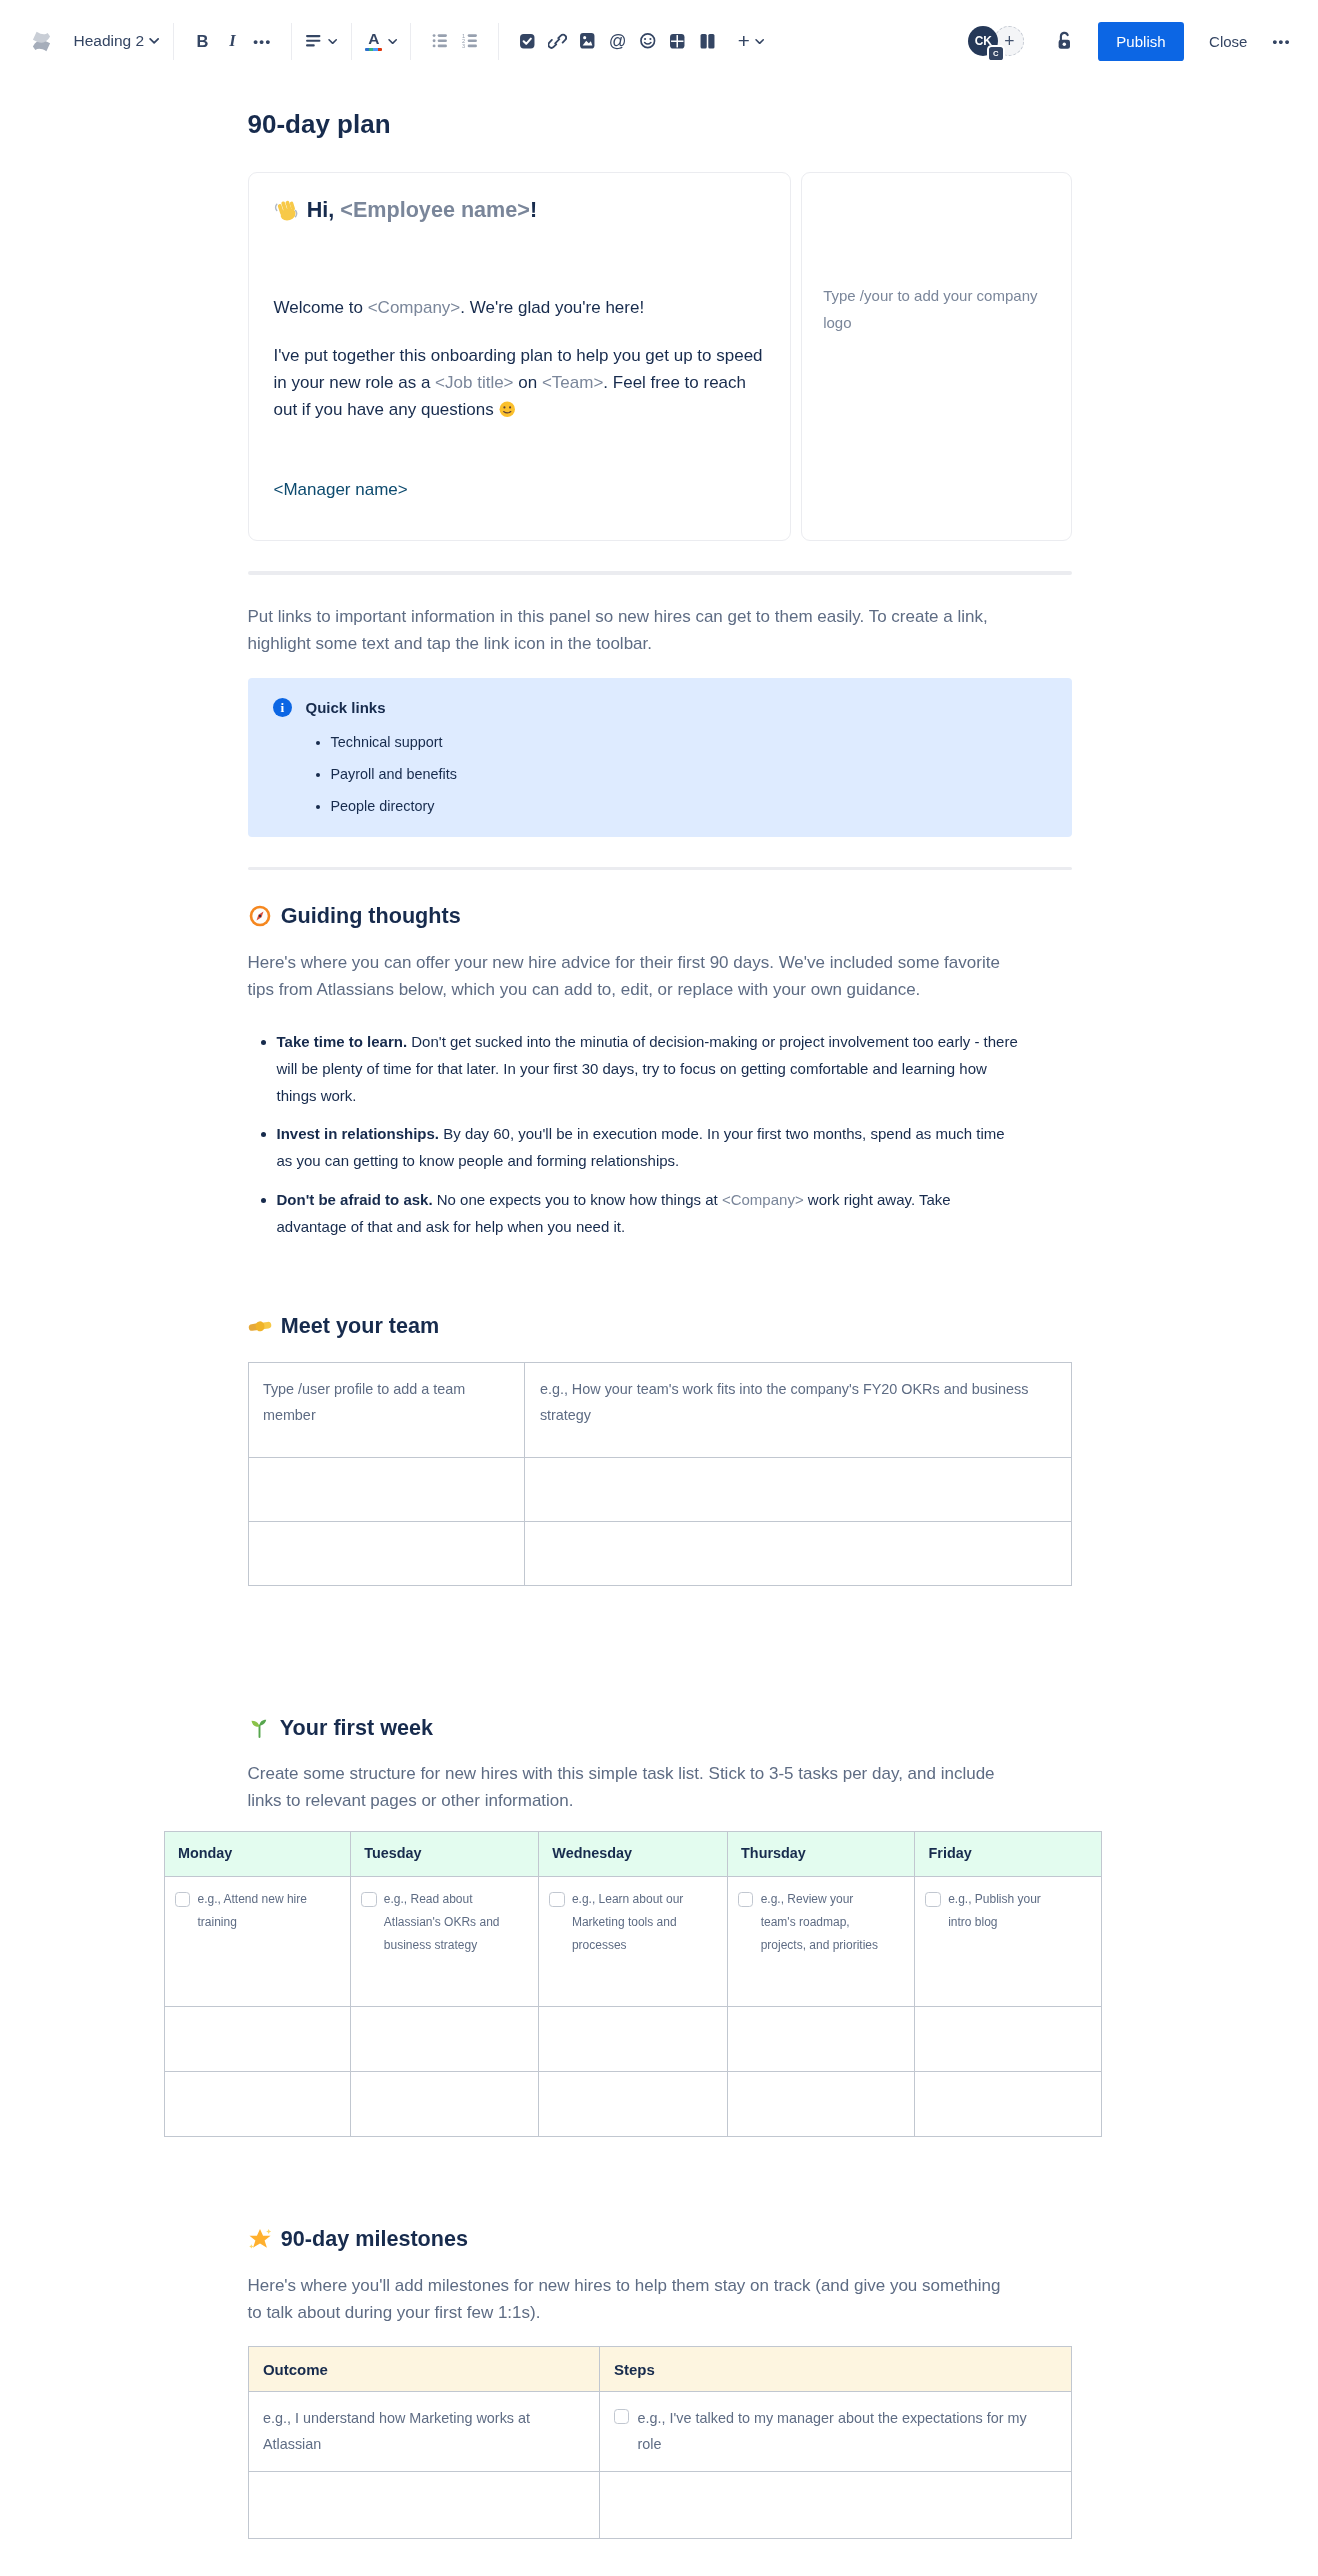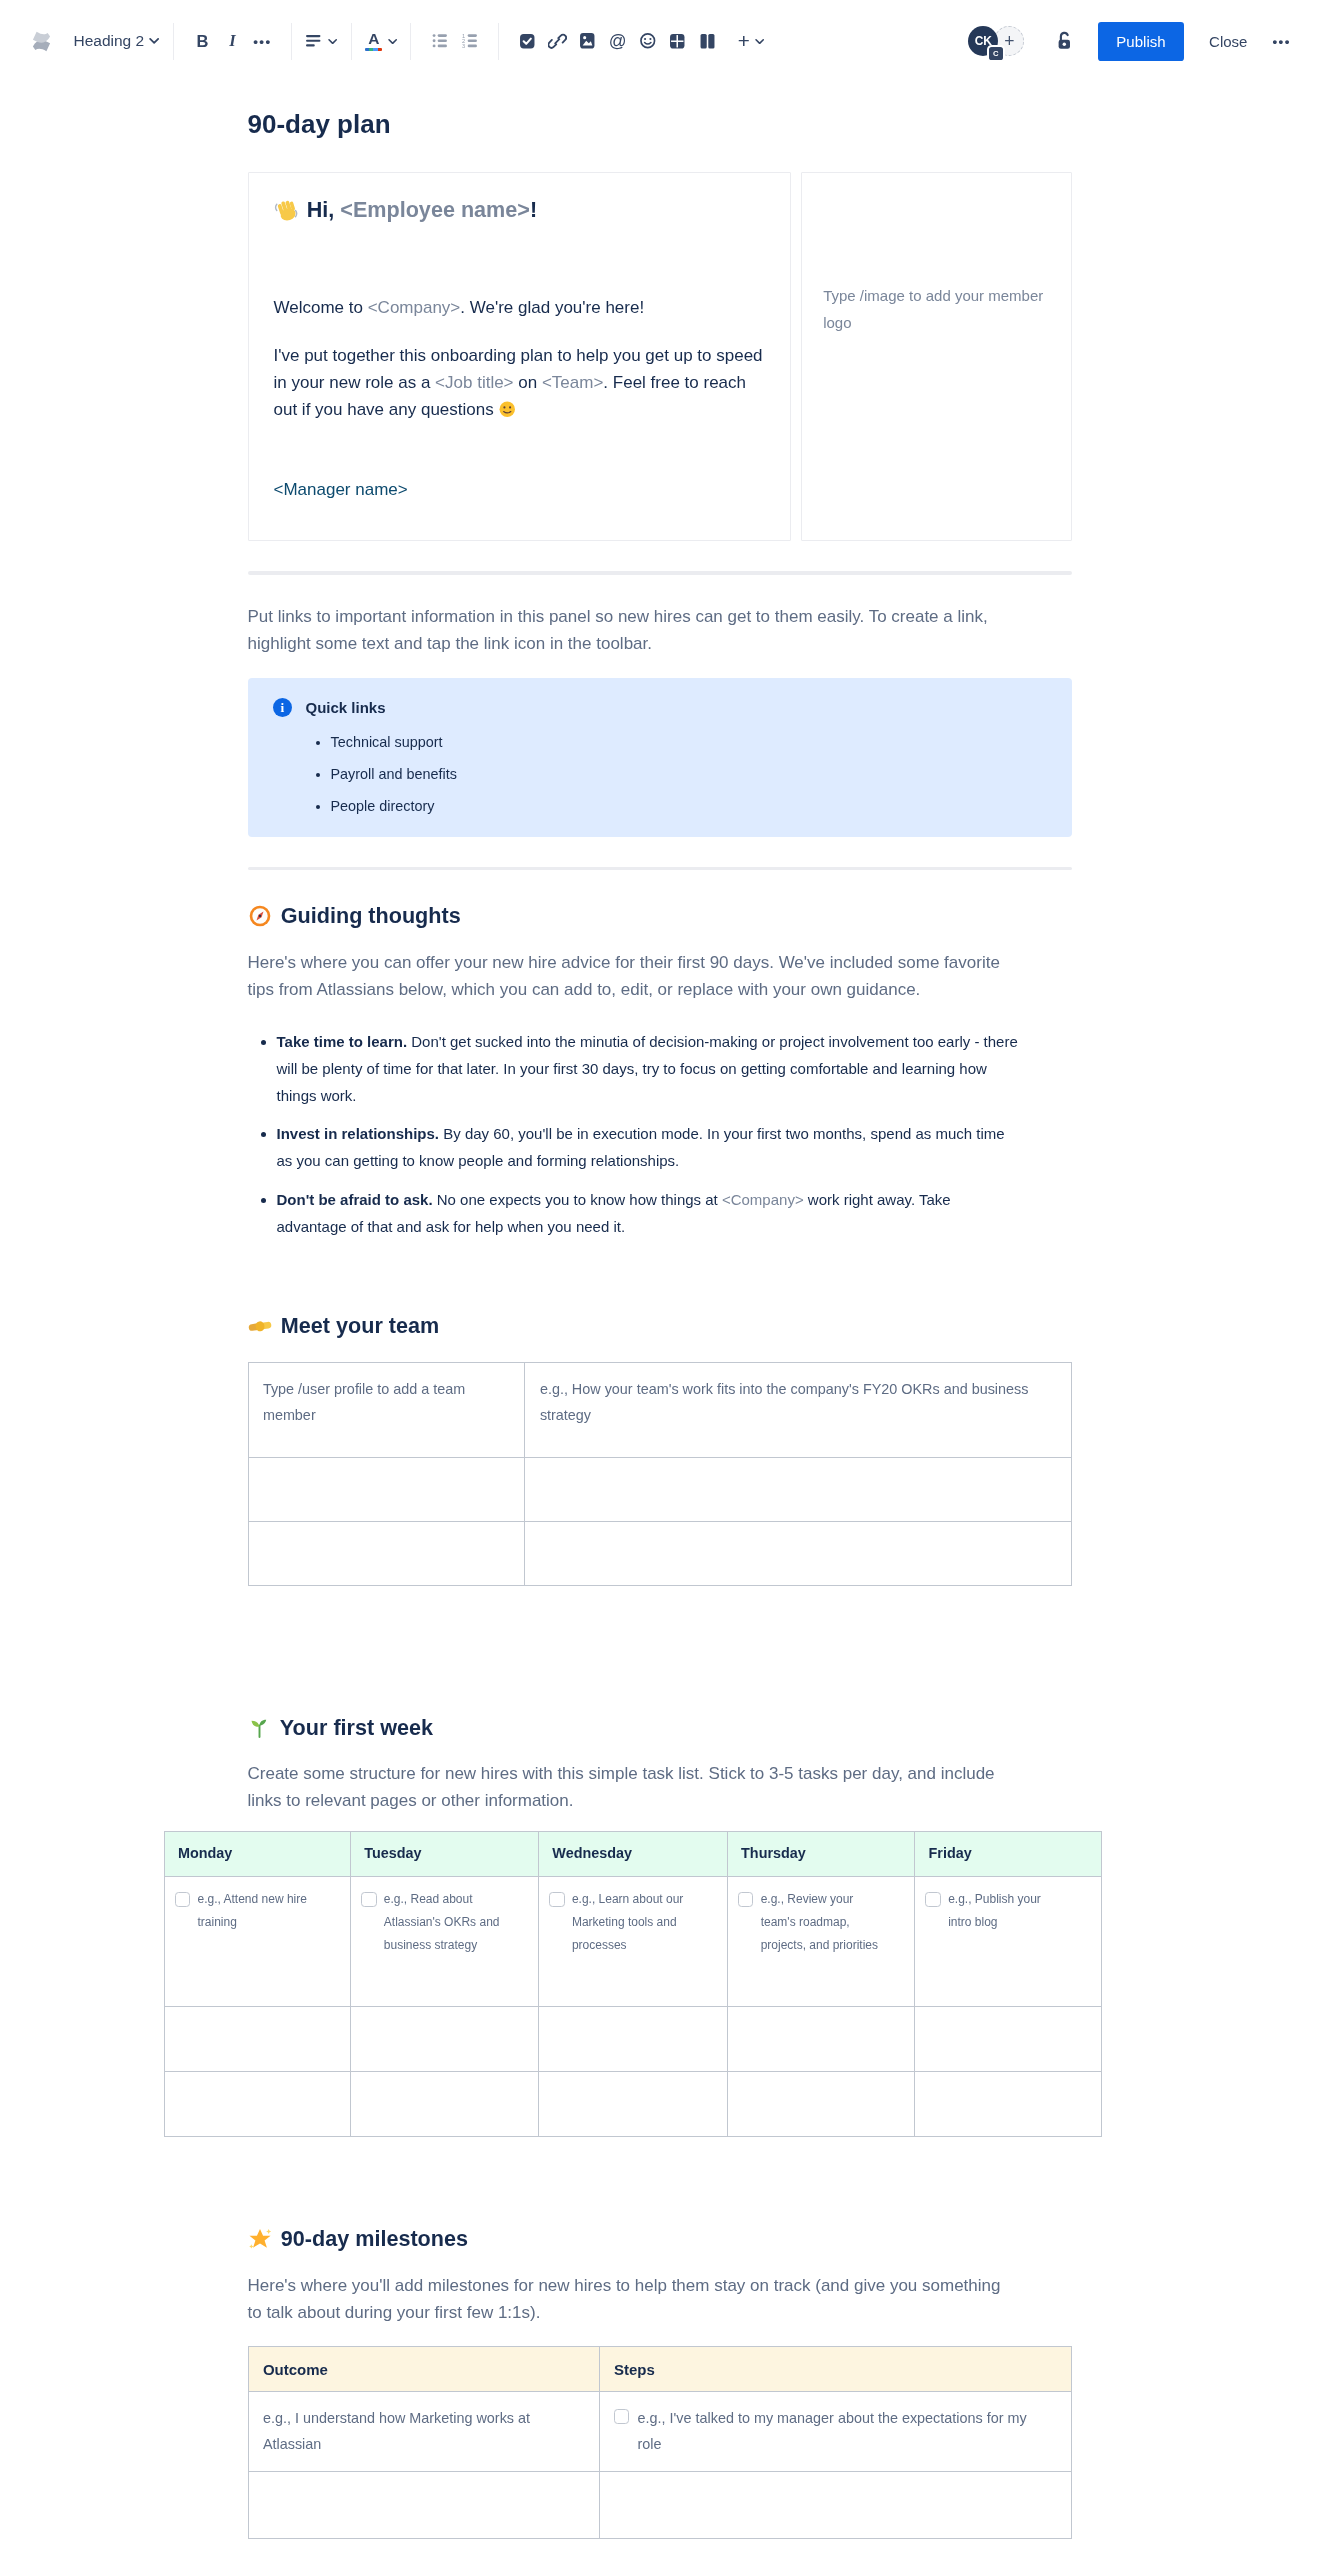--- a/index.html
+++ b/index.html
@@ -34,21 +34,21 @@
             margin-left:-4.1px; z-index:1; cursor:pointer;}
   .lock-btn { margin:0 23px 0 30px; display:flex; cursor:pointer;}
   .publish-btn { background:#0C66E4; color:#fff; font-size:15px; padding:0 18.5px; height:39px;
             border-radius:3.1px; display:flex; align-items:center; border:none; cursor:pointer;
             font-family:"Liberation Sans",sans-serif;}
   .close-btn { font-size:15px; color:#344563; margin:0 25px; cursor:pointer; }
   
   .content { width:824px; margin:0 auto; }
   .page-title { font-size:26px; font-weight:bold; margin:27px 0 0; color:#172B4D; }
   .panels { display:flex; gap:9.3px; margin-top:32px; }
-  .panel { border:1px solid #EBECF0; border-radius:1px; }
+  .panel { border:1px solid #EBECF0; border-radius:9px; }
   .panel-left { width:544px; height:369px; padding:24px 25px; }
   .panel-right { width:271px; height:369px; padding:23px 21.6px; }
   .welcome-h { font-size:21.6px; font-weight:bold; margin:0; display:flex; align-items:center; gap:8.2px; }
   .ph { color:#7A869A; }
   .body-text { font-size:17px; line-height:27px; color:#172B4D; }
   .gray-text { color:#5E6C84; }
   .p-welcome1 { margin-top:71px; }
   .p-welcome2 { margin-top:20.6px; }
   .p-manager { margin-top:53px; color:#0c4a6e; }
   .logo-ph { margin-top:86px; font-size:15px; line-height:27px; color:#7A869A; }
@@ -303,21 +303,21 @@
       <p class="body-text p-welcome1"><span>Welcome to </span><span class="ph">&lt;Company&gt;</span><span>. We're glad you're here!</span></p>
       <p class="body-text p-welcome2"><span>I've put together this onboarding plan to help you get up to speed in your new role as a </span><span class="ph">&lt;Job title&gt;</span><span> on </span><span class="ph">&lt;Team&gt;</span><span>. Feel free to reach out if you have any questions </span><span class="icon-inline" style="display:inline-block;"><svg width="18.5" height="18.5" viewBox="0 0 36 36">
               <circle cx="18" cy="18" r="15" fill="#FBC02D"></circle>
               <circle cx="12.5" cy="14.5" r="2.1" fill="#5D4037"></circle>
               <circle cx="23.5" cy="14.5" r="2.1" fill="#5D4037"></circle>
               <path d="M11 22.5 q7 5.5 14 0" fill="none" stroke="#5D4037" stroke-width="2.4" stroke-linecap="round"></path>
             </svg></span></p>
       <p class="body-text p-manager">&lt;Manager name&gt;</p>
     </div>
     <div class="panel panel-right">
-      <p class="logo-ph">Type /image to add your member logo</p>
+      <p class="logo-ph">Type /your to add your company logo</p>
     </div>
   </div>
 
   <div class="divider"></div>
 
   <p class="body-text gray-text links-intro">Put links to important information in this panel so new hires can get to them easily. To create a link, highlight some text and tap the link icon in the toolbar.</p>
 
   <div class="info-panel">
     <div class="info-head">
       <span class="info-icon">i</span>

